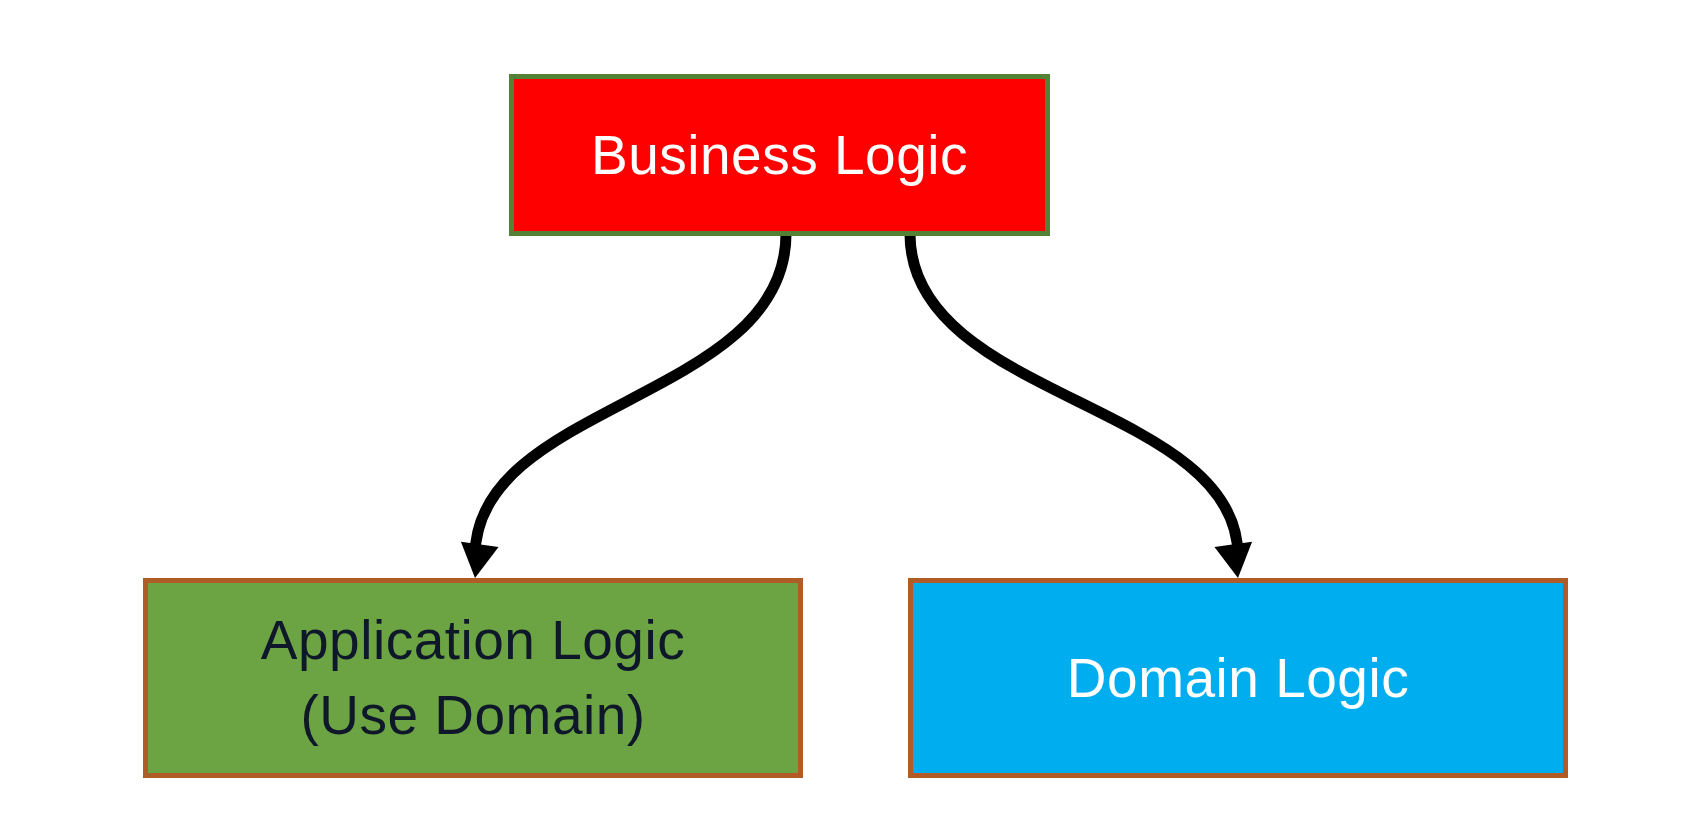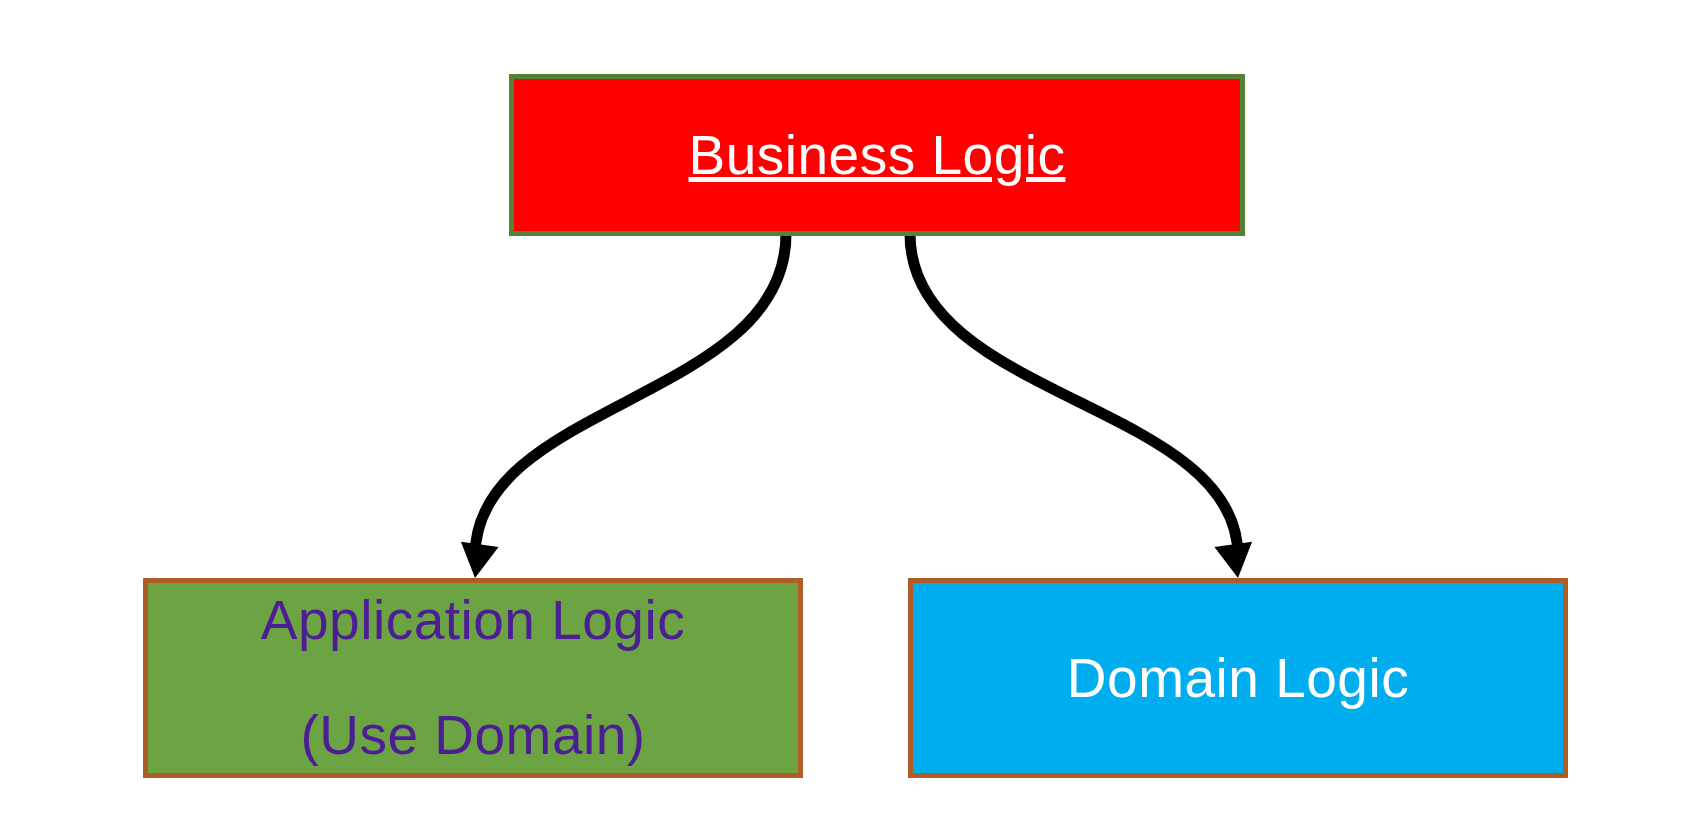--- a/index.html
+++ b/index.html
@@ -38,23 +38,22 @@
     align-items: center;
     justify-content: center;
     text-align: center;
     font-size: 55px;
     line-height: 75px;
     letter-spacing: 0.5px;
   }
   .node-business {
     left: 509px;
     top: 74px;
-    width: 736px;
+    width: 541px;
     height: 162px;
-    text-decoration: underline;
   }
   .node-application {
     left: 143px;
     top: 578px;
     width: 660px;
     height: 200px;
   }
   .node-domain {
     left: 908px;
     top: 578px;
@@ -79,21 +78,21 @@
     <g>
       <path class="connector-line" d="M910,234 C910,400 1238,402 1238,556" style="stroke: rgb(0, 0, 0);"></path>
       <polygon class="connector-head" points="1219,544 1257,544 1238,578" transform="rotate(-8 1238 578)" style="fill: rgb(0, 0, 0);"></polygon>
     </g>
   </svg>
 
   <div class="node node-business" style="background: rgb(255, 0, 0); border-color: rgb(83, 129, 53); color: rgb(255, 255, 255);">
     <span class="node-label">Business Logic</span>
   </div>
 
-  <div class="node node-application" style="background: rgb(108, 164, 67); border-color: rgb(176, 92, 38); color: #4c1d95; justify-content: space-between;">
+  <div class="node node-application" style="background: rgb(108, 164, 67); border-color: rgb(176, 92, 38); color: #0f172a;">
     <span class="node-label">Application Logic</span>
     <span class="node-label">(Use Domain)</span>
   </div>
 
   <div class="node node-domain" style="background: rgb(0, 174, 239); border-color: rgb(176, 92, 38); color: rgb(255, 255, 255);">
     <span class="node-label">Domain Logic</span>
   </div>
 
 </div>
 

